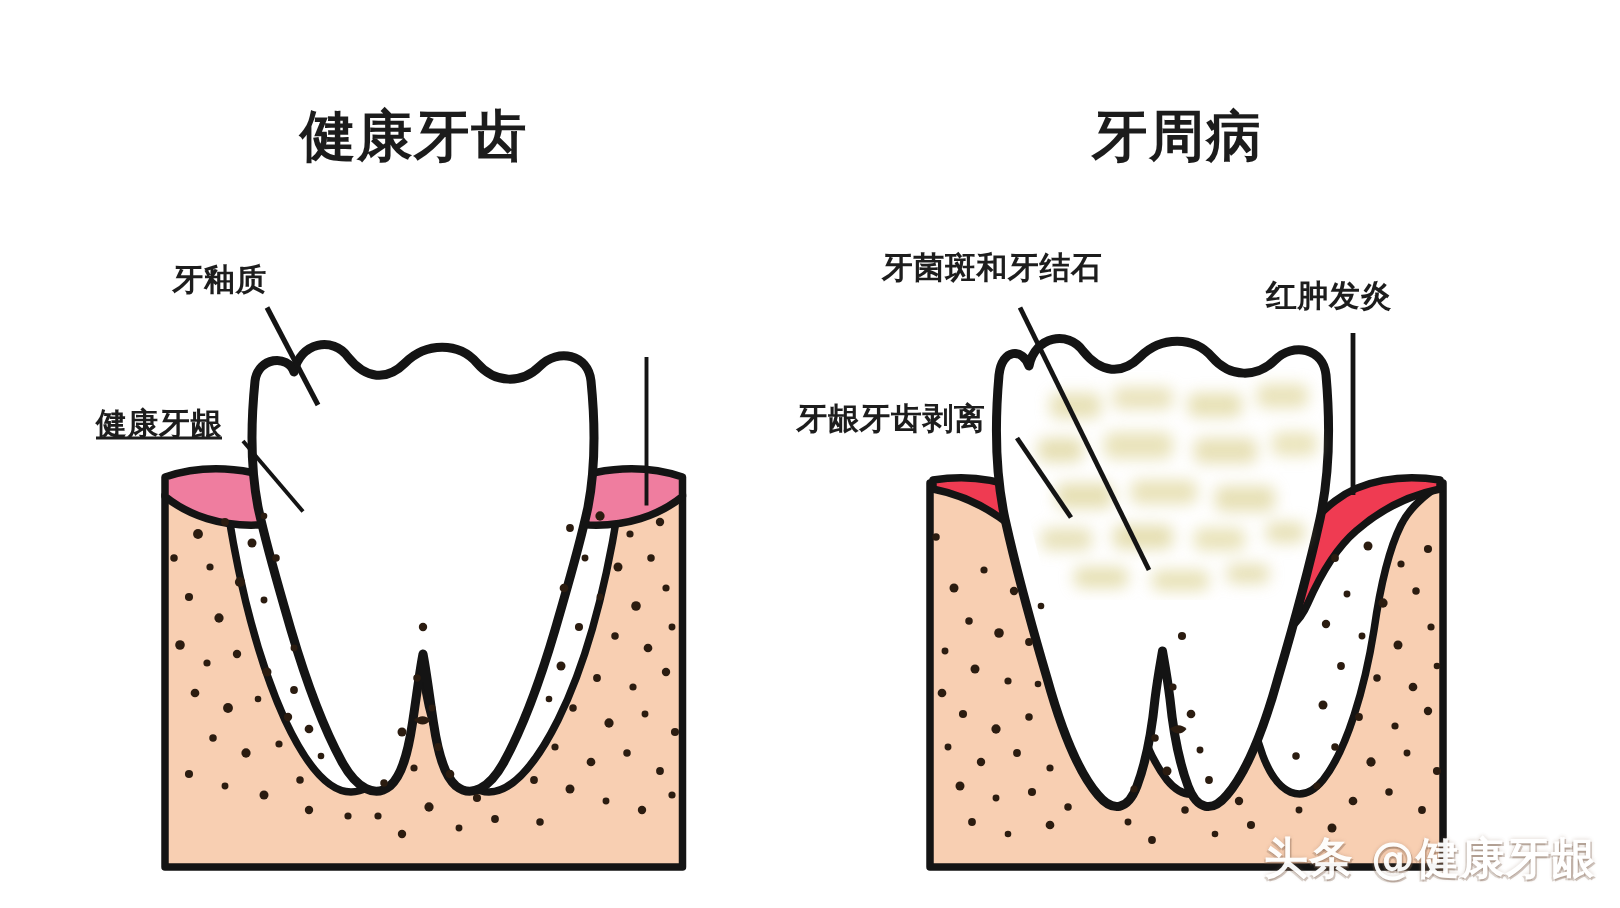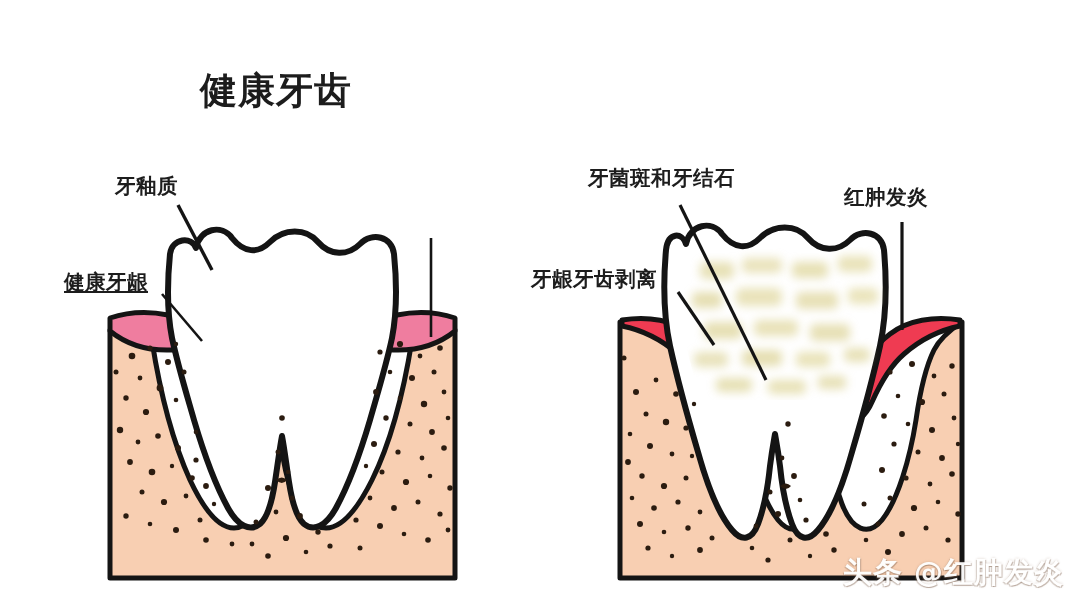--- a/index.html
+++ b/index.html
@@ -389,21 +389,22 @@
           <circle cx="864" cy="504" r="2.5"></circle>
       </g>
 
       <line x1="680" y1="205" x2="766" y2="380" stroke="#141414" stroke-width="3.2"></line>
       <line x1="678" y1="292" x2="714" y2="345" stroke="#141414" stroke-width="3.2"></line>
       <line x1="902" y1="222" x2="902" y2="330" stroke="#141414" stroke-width="3.2"></line>
     </g>
   </svg>
 
   <div class="panel-title" id="title-left">健康牙齿</div>
+  <div class="panel-title" id="title-right">牙周病</div>
 
   <div class="callout" id="lbl-enamel">牙釉质</div>
   <div class="callout" id="lbl-healthy-gum">健康牙龈</div>
   <div class="callout" id="lbl-detach">牙龈牙齿剥离</div>
   <div class="callout" id="lbl-plaque">牙菌斑和牙结石</div>
   <div class="callout" id="lbl-inflamed">红肿发炎</div>
 
-  <div class="watermark">头条 @红肿发炎</div>
+  <div class="watermark">头条 @健康牙龈</div>
 </div>
 
 </body></html>

